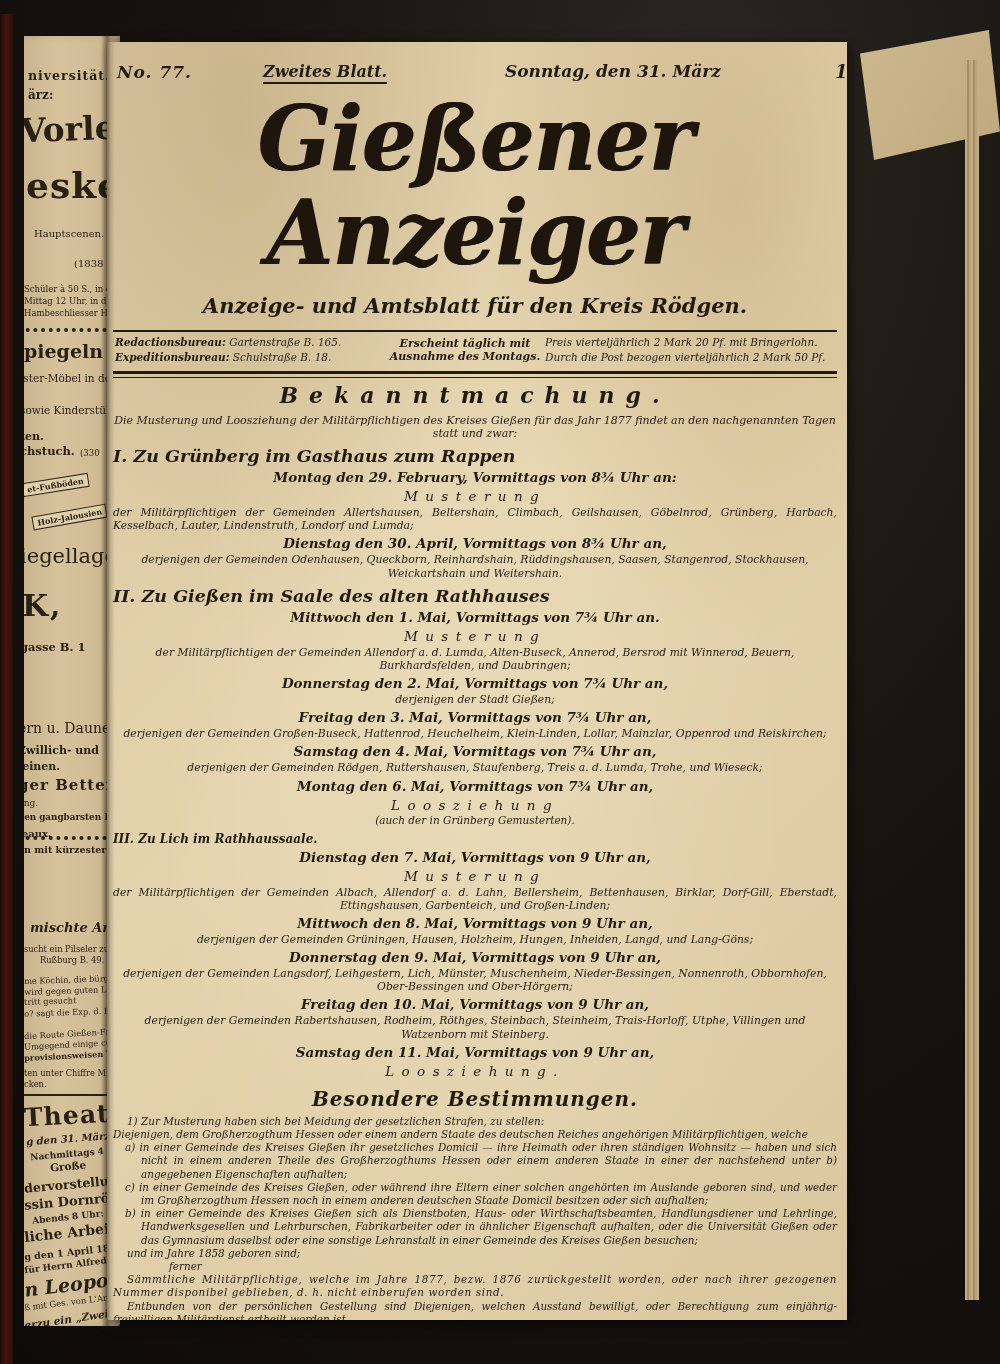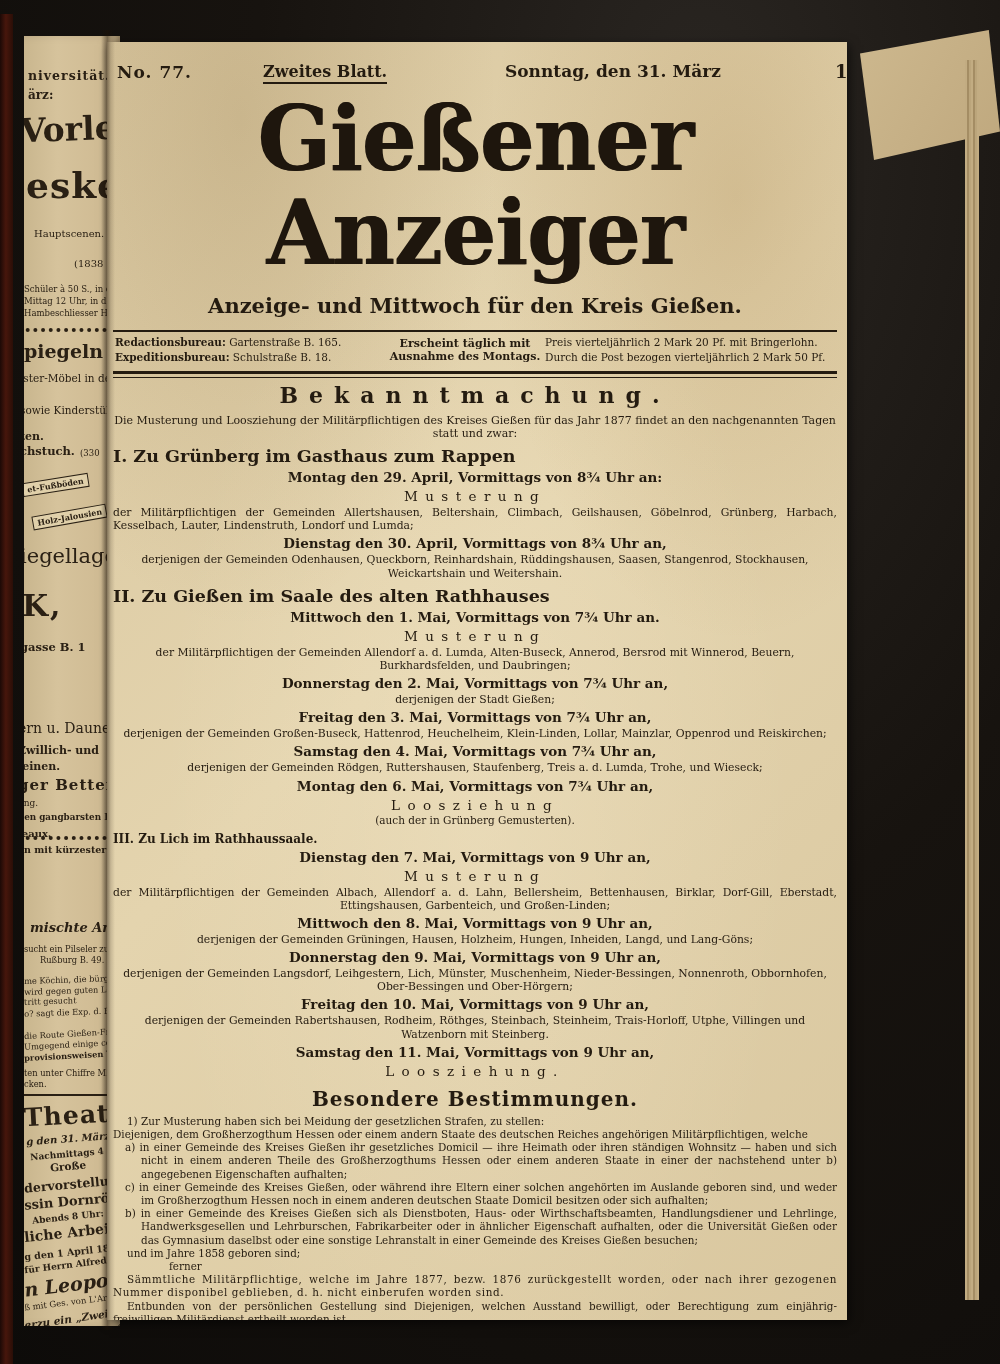--- a/index.html
+++ b/index.html
@@ -34,21 +34,21 @@
     z-index:1;
   }
   .main-page{
     position:absolute;left:107px;top:42px;width:740px;height:1278px;
     background:
       radial-gradient(ellipse at 18% 6%, rgba(120,90,40,.18) 0%, rgba(120,90,40,0) 30%),
       radial-gradient(ellipse at 85% 12%, rgba(150,110,50,.22) 0%, rgba(150,110,50,0) 28%),
       radial-gradient(ellipse at 50% 60%, rgba(255,245,220,.25) 0%, rgba(255,245,220,0) 60%),
       linear-gradient(135deg,#d9c7a0 0%,#e4d4ae 45%,#d9c79f 100%);
     box-shadow:2px 3px 10px rgba(0,0,0,.6);
-    z-index:4;overflow:hidden;
+    z-index:4;overflow:hidden;font-style:italic;
   }
   .edge-stack{
     position:absolute;left:965px;top:60px;width:14px;height:1240px;
     background:repeating-linear-gradient(90deg,#c2ac82 0 2px,#a48d64 2px 4px,#bba57b 4px 6px);
     z-index:2;
   }
   
   .content{position:absolute;inset:0;padding:14px 10px 0 6px;}
   .masthead{position:relative;height:34px;font-weight:bold;}
   .masthead span{position:absolute;white-space:nowrap;}
@@ -233,42 +233,42 @@
   <div class="content">
 
     <div class="masthead">
       <span class="mh-issue">No. 77.</span>
       <span class="mh-edition">Zweites Blatt.</span>
       <span class="mh-date">Sonntag, den 31. März</span>
       <span class="mh-year">1878.</span>
     </div>
 
     <div class="paper-title">Gießener Anzeiger</div>
-    <div class="paper-subtitle">Anzeige- und Mittwoch für den Kreis Gießen.</div>
+    <div class="paper-subtitle">Anzeige- und Amtsblatt für den Kreis Rödgen.</div>
 
     <div class="infobar">
       <div class="col-left">
         <div><b>Redactionsbureau:</b>
           <span>Gartenstraße B. 165.</span></div>
         <div><b>Expeditionsbureau:</b>
           <span>Schulstraße B. 18.</span></div>
       </div>
       <div class="col-center">Erscheint täglich mit Ausnahme des Montags.</div>
       <div class="col-right">
         <div>Preis vierteljährlich 2 Mark 20 Pf. mit Bringerlohn.</div>
         <div>Durch die Post bezogen vierteljährlich 2 Mark 50 Pf.</div>
       </div>
     </div>
     <div class="rule-double"></div>
 
     <div class="h-bekannt">Bekanntmachung.</div>
     <div class="intro">Die Musterung und Loosziehung der Militärpflichtigen des Kreises Gießen für das Jahr 1877 findet an den nachgenannten Tagen statt und zwar:</div>
 
     <div class="sec-title">I.  Zu Grünberg im Gasthaus zum Rappen</div>
-    <div class="dateline">Montag den 29. April, Vormittags von 8¾ Uhr an:</div>
+    <div class="dateline">Montag den 29. February, Vormittags von 8¾ Uhr an:</div>
     <div class="spread">Musterung</div>
     <div class="sec-body">der Militärpflichtigen der Gemeinden Allertshausen, Beltershain, Climbach, Geilshausen, Göbelnrod, Grünberg, Harbach, Kesselbach, Lauter, Lindenstruth, Londorf und Lumda;</div>
     <div class="dateline">Dienstag den 30. April, Vormittags von 8¾ Uhr an,</div>
     <div class="sec-body center">derjenigen der Gemeinden Odenhausen, Queckborn, Reinhardshain, Rüddingshausen, Saasen, Stangenrod, Stockhausen, Weickartshain und Weitershain.</div>
 
     <div class="sec-title">II.  Zu Gießen im Saale des alten Rathhauses</div>
     <div class="dateline">Mittwoch den 1. Mai, Vormittags von 7¾ Uhr an.</div>
     <div class="spread">Musterung</div>
     <div class="sec-body center">der Militärpflichtigen der Gemeinden Allendorf a. d. Lumda, Alten-Buseck, Annerod, Bersrod mit Winnerod, Beuern, Burkhardsfelden, und Daubringen;</div>
     <div class="dateline">Donnerstag den 2. Mai, Vormittags von 7¾ Uhr an,</div>

